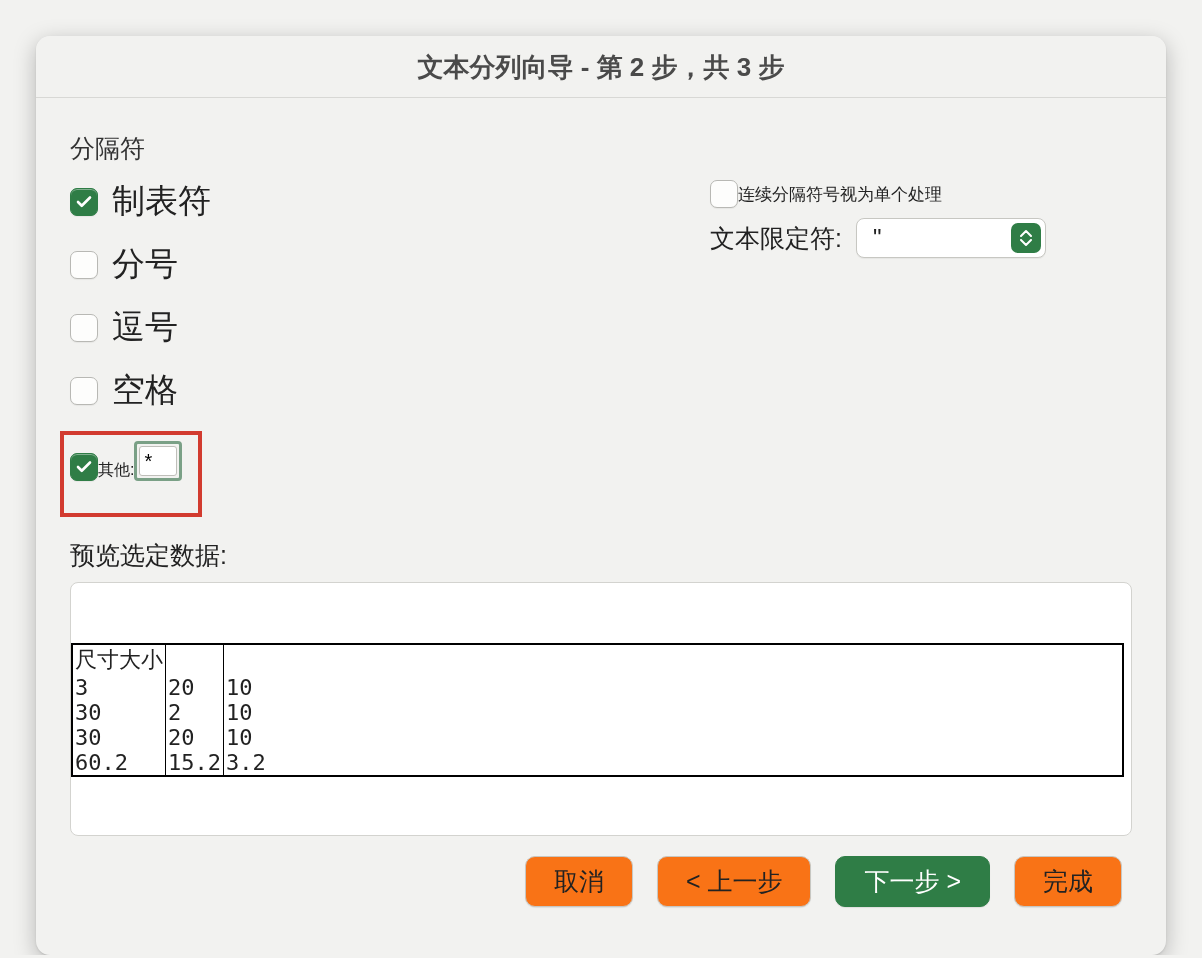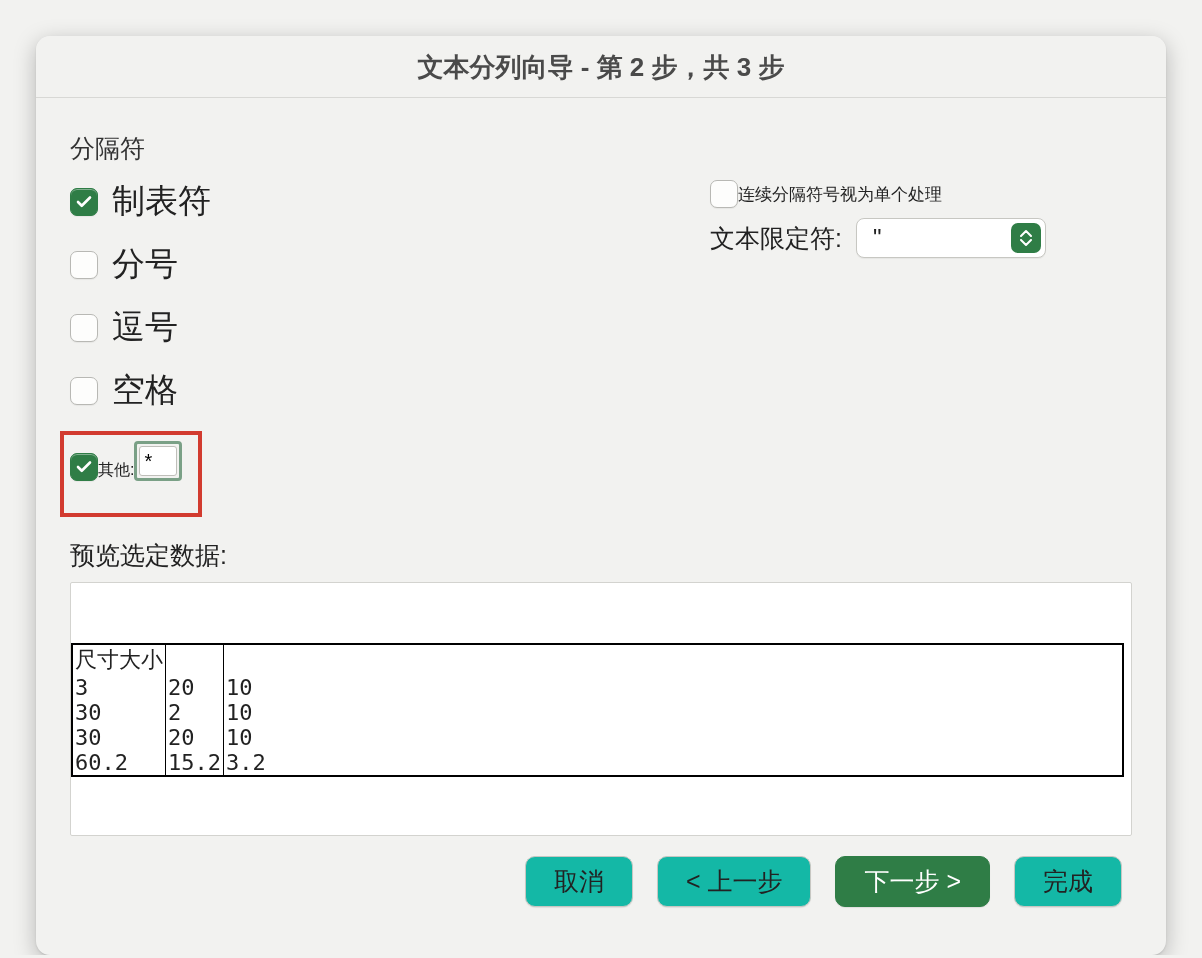--- a/index.html
+++ b/index.html
@@ -141,21 +141,21 @@
   .combo-arrows svg { display: block; }
 
   .preview-label {
     font-size: 25px;
     margin-top: 22px;
     margin-bottom: 10px;
   }
   .preview-outer {
     background: #fff;
     border: 1px solid #d3d3cf;
-    border-radius: 2px;
+    border-radius: 8px;
     padding: 0;
     height: 254px;
     overflow: hidden;
   }
   .preview-spacer { height: 60px; }
   .preview-table {
     border-collapse: collapse;
     font-family: ui-monospace, Menlo, Consolas, monospace;
     font-size: 22px;
   }
@@ -177,21 +177,21 @@
     display: flex;
     justify-content: flex-end;
     gap: 24px;
     padding: 20px 10px 24px 10px;
   }
   .btn {
     font-size: 25px;
     padding: 8px 28px;
     border-radius: 10px;
     border: 1px solid #c7c7c2;
-    background: #14b8a6;
+    background: #f97316;
     box-shadow: 0 1px 1px rgba(0,0,0,0.08);
     cursor: pointer;
     color: #222;
   }
   .btn.primary {
     background: #2f7d46;
     color: #fff;
     border-color: #2f7d46;
   }
 </style>

